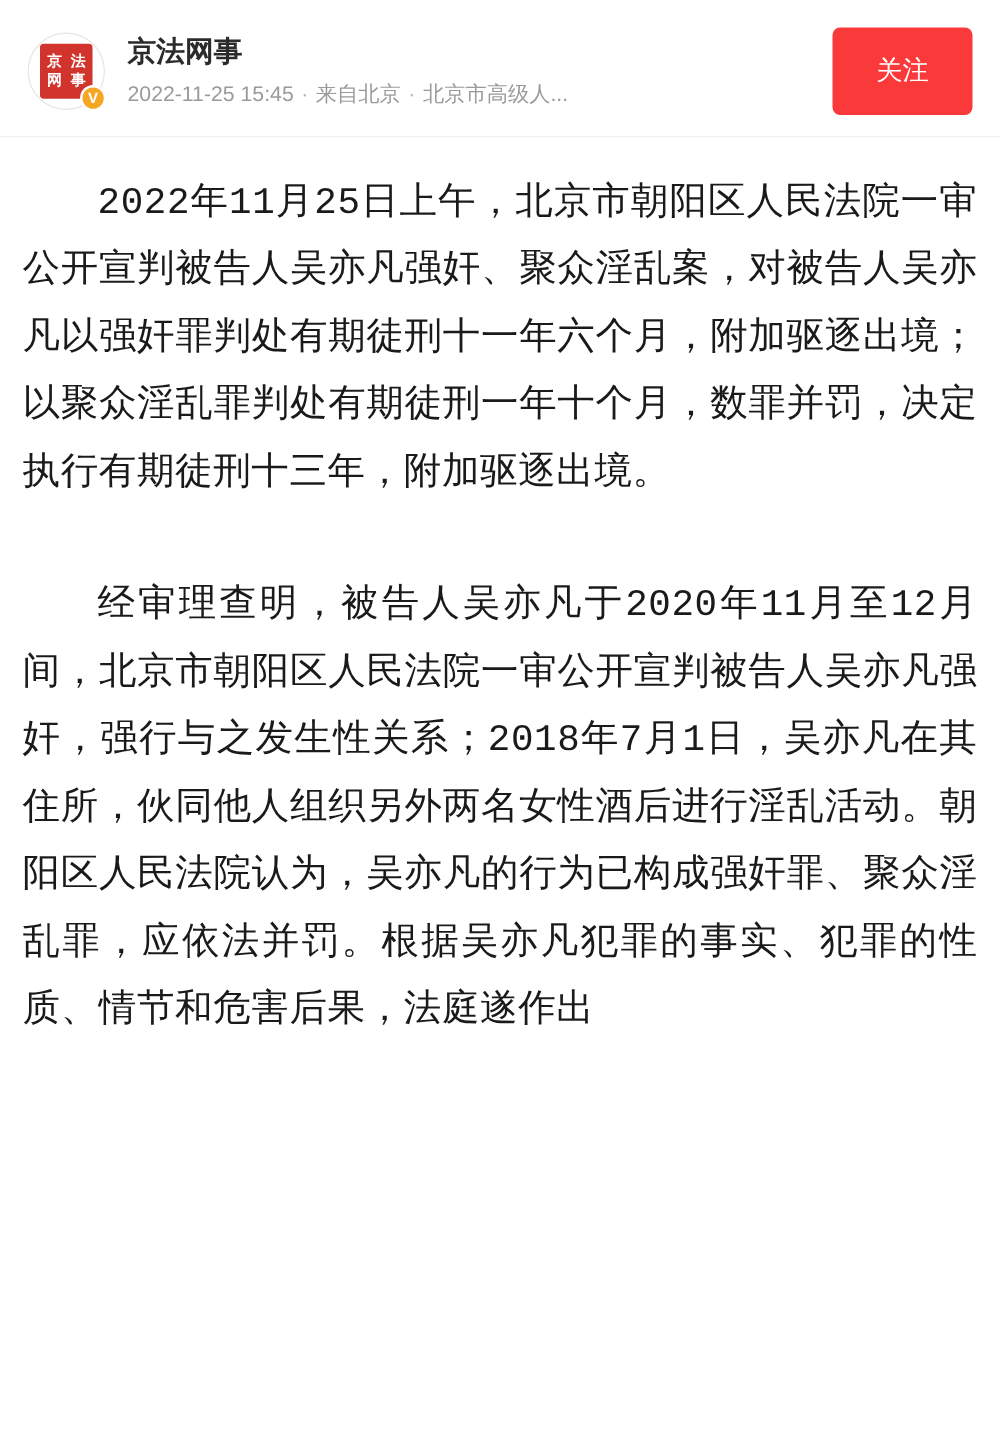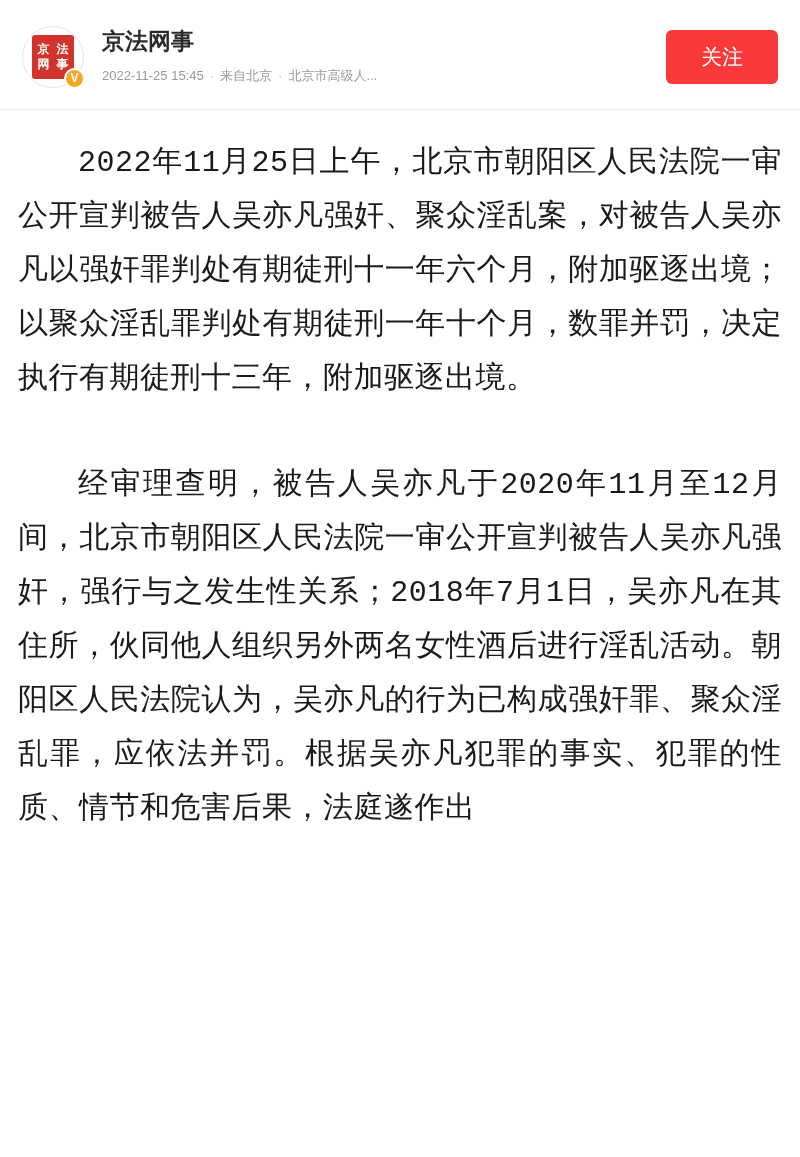--- a/index.html
+++ b/index.html
@@ -93,42 +93,42 @@
   .account-name {
     font-size: 23px;
     font-weight: bold;
     color: #2b2b2b;
     line-height: 30px;
     margin-bottom: 8px;
     white-space: nowrap;
     font-family: Liberation Serif, serif;
   }
   .meta-line {
-    font-size: 13px;
+    font-size: 17px;
     color: #9a9a9a;
     line-height: 22px;
     white-space: nowrap;
     overflow: hidden;
     text-overflow: ellipsis;
     max-width: 470px;
   }
   .meta-sep {
     padding: 0 6px;
     color: #b5b5b5;
   }
   .follow-btn {
     flex: 0 0 auto;
     margin-left: 28px;
     background: #fa3a3a;
     color: #ffffff;
     font-size: 21px;
     border: none;
     border-radius: 6px;
     width: 112px;
-    height: 54px;
+    height: 70px;
     line-height: 54px;
     text-align: center;
     cursor: pointer;
     font-family: "Liberation Sans", "DejaVu Sans", sans-serif;
     padding: 0;
   }
   
   .article {
     padding: 26px 18px 0 18px;
     background: #ffffff;

